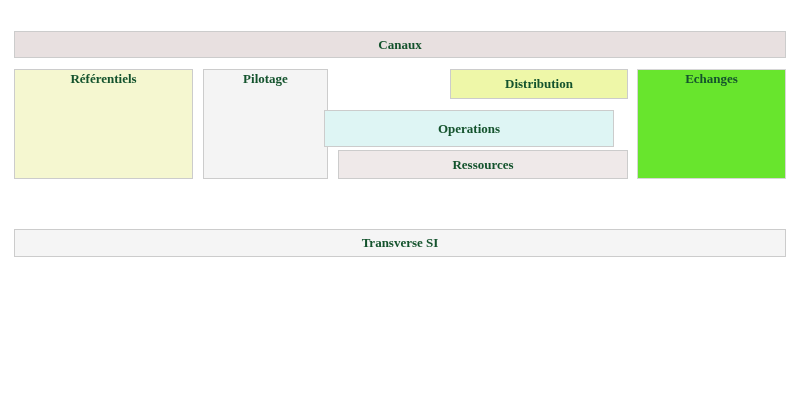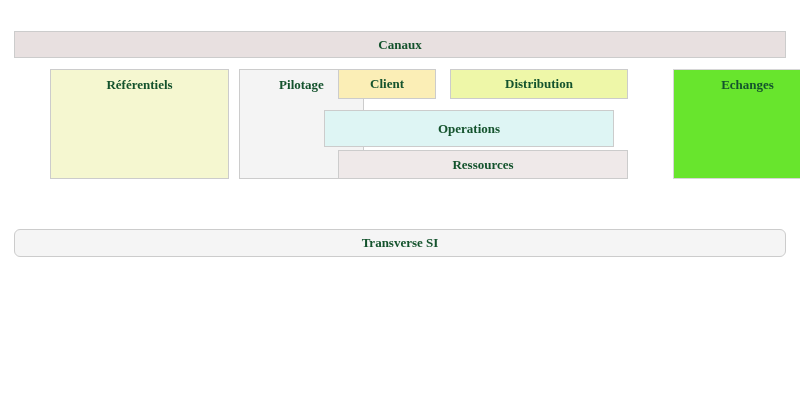--- a/index.html
+++ b/index.html
@@ -26,22 +26,21 @@
   }
   
   .bar {
     display: flex;
     align-items: center;
     justify-content: center;
   }
   
   .box {
     display: block;
-    padding-top: 7px;
-    margin-left: 36px;
+    padding-top: 1px;
   }
   .lbl { display: inline-block; }
 
   
   #blk-canaux          { left: 14px;  top: 31px;  width: 772px; height: 27px; }
   #blk-referentiels    { left: 14px;  top: 69px;  width: 179px; height: 110px; }
   #blk-pilotage        { left: 203px; top: 69px;  width: 125px; height: 110px; }
   #blk-client          { left: 338px; top: 69px;  width: 98px;  height: 30px; }
   #blk-distribution    { left: 450px; top: 69px;  width: 178px; height: 30px; }
   #blk-operations      { left: 324px; top: 110px; width: 290px; height: 37px; }
@@ -60,38 +59,35 @@
   </div>
 
   <div id="blk-referentiels" class="blk box" style="background-color: rgb(245, 247, 208);">
     <span class="lbl">Référentiels</span>
   </div>
 
   <div id="blk-pilotage" class="blk box" style="background-color: rgb(244, 244, 244);">
     <span class="lbl">Pilotage</span>
   </div>
 
-  <div id="blk-client" class="blk bar" style="background-color: rgb(251, 238, 182);">
-    <span class="lbl">Client</span>
-  </div>
 
   <div id="blk-distribution" class="blk bar" style="background-color: rgb(238, 247, 168);">
     <span class="lbl">Distribution</span>
   </div>
 
   <div id="blk-operations" class="blk bar" style="background-color: rgb(222, 245, 244);">
     <span class="lbl">Operations</span>
   </div>
 
   <div id="blk-ressources" class="blk bar" style="background-color: rgb(239, 233, 233);">
     <span class="lbl">Ressources</span>
   </div>
 
   <div id="blk-echanges" class="blk box" style="background-color: rgb(104, 229, 45);">
     <span class="lbl">Echanges</span>
   </div>
 
 
-  <div id="blk-transverse-si" class="blk bar" style="background-color: rgb(245, 245, 245); border-radius: 6px;">
+  <div id="blk-transverse-si" class="blk bar" style="background-color: rgb(245, 245, 245);">
     <span class="lbl">Transverse SI</span>
   </div>
 
 </div>
 
 </body></html>

